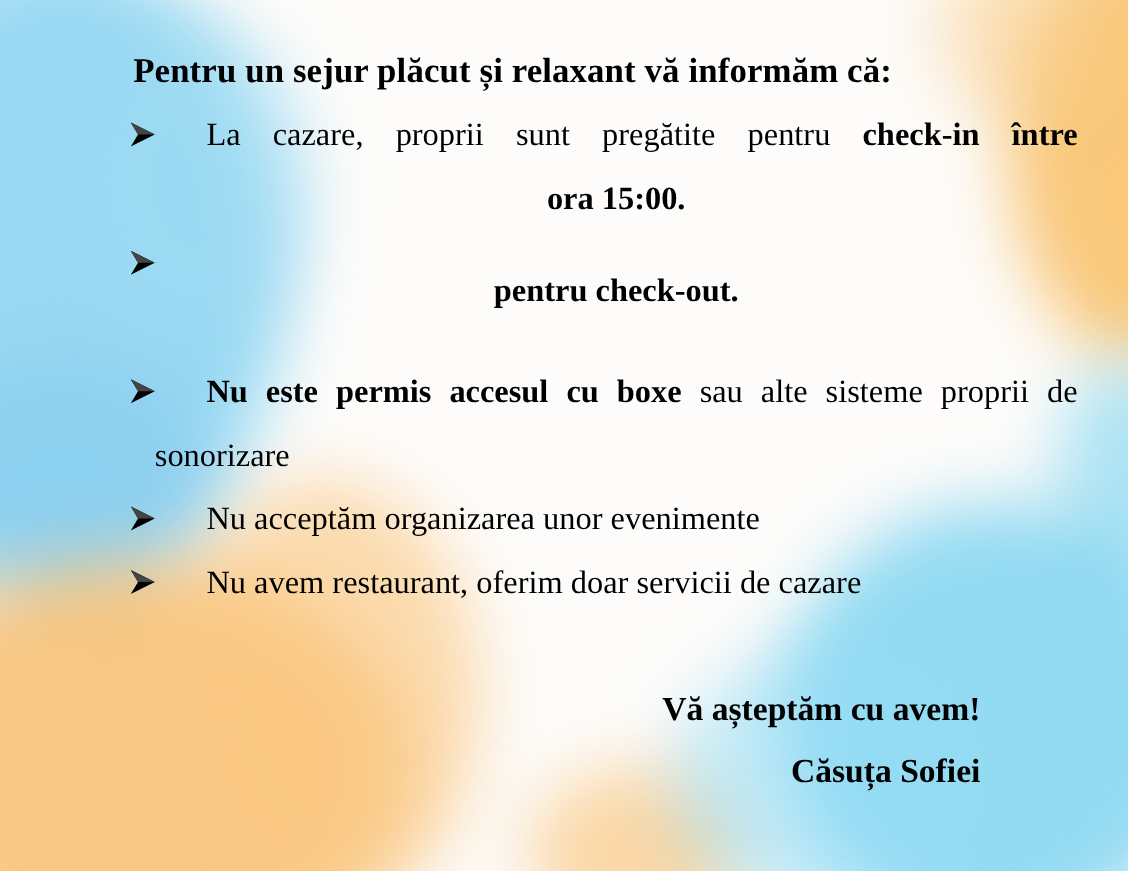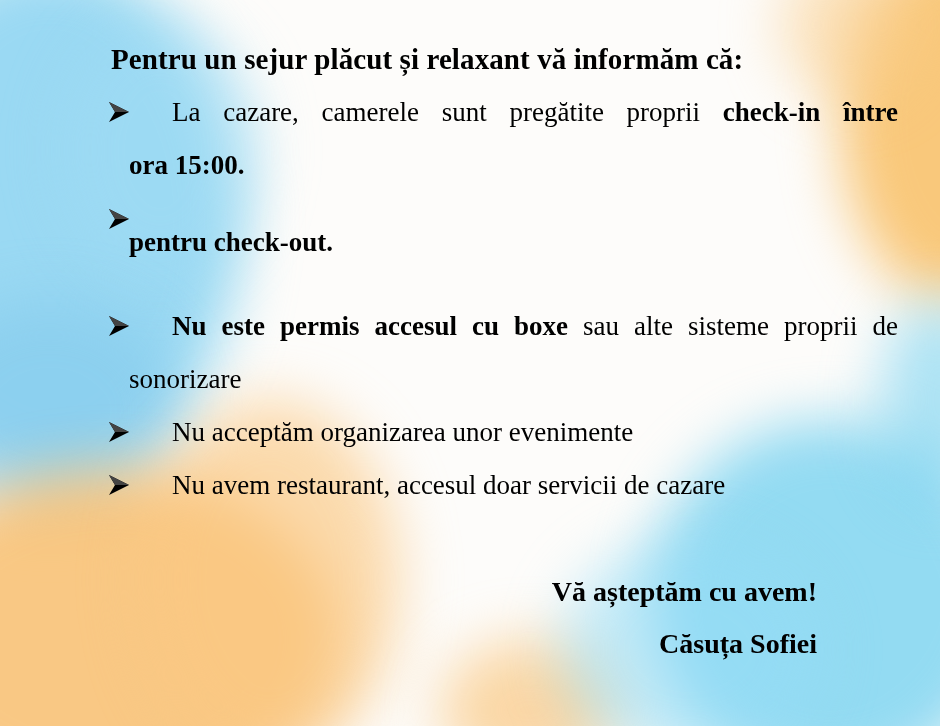--- a/index.html
+++ b/index.html
@@ -86,21 +86,21 @@
     .item .line1.nojust {
       text-align: left;
       text-align-last: left;
     }
     .item .line2 {
       margin-left: 21px;
       margin-top: 23px;
       line-height: 30px;
       white-space: nowrap;
     }
-    .b { font-weight: bold; }
+    .b { font-weight: bold; text-align: center; }
     .sig {
       position: absolute;
       right: 43px;
       font-size: 28px;
       font-weight: bold;
       white-space: nowrap;
       text-align: right;
     }
   </style>
 </head>
@@ -124,21 +124,21 @@
 
   <div class="heading">Pentru un sejur plăcut și relaxant vă informăm că:</div>
 
   <div class="item" style="top:97px;">
     <span class="arrow">
       <svg width="22" height="22" viewBox="0 0 22 22">
           <path d="M1 1 L21 11 L1 21 L7 11 Z" fill="#000"></path>
           <path d="M1 1 L21 11 L7 11 Z" fill="#444"></path>
         </svg>
     </span>
-    <div class="line1"><span>La cazare, camerele sunt pregătite proprii </span><span class="b">check-in între</span></div>
+    <div class="line1"><span>La cazare, proprii sunt pregătite pentru </span><span class="b">check-in între</span></div>
     <div class="line2 b">ora 15:00.</div>
   </div>
 
   <div class="item" style="top:204px;">
     <span class="arrow">
       <svg width="22" height="22" viewBox="0 0 22 22">
           <path d="M1 1 L21 11 L1 21 L7 11 Z" fill="#000"></path>
           <path d="M1 1 L21 11 L7 11 Z" fill="#444"></path>
         </svg>
     </span>
@@ -166,19 +166,19 @@
     <div class="line1 nojust">Nu acceptăm organizarea unor evenimente</div>
   </div>
 
   <div class="item" style="top:470px;">
     <span class="arrow">
       <svg width="22" height="22" viewBox="0 0 22 22">
           <path d="M1 1 L21 11 L1 21 L7 11 Z" fill="#000"></path>
           <path d="M1 1 L21 11 L7 11 Z" fill="#444"></path>
         </svg>
     </span>
-    <div class="line1 nojust">Nu avem restaurant, accesul doar servicii de cazare</div>
+    <div class="line1 nojust">Nu avem restaurant, oferim doar servicii de cazare</div>
   </div>
 
 
   <div class="sig" style="top:576px;">Vă așteptăm cu avem!</div>
   <div class="sig" style="top:628px;">Căsuța Sofiei</div>
 </div>
 
 </body></html>

